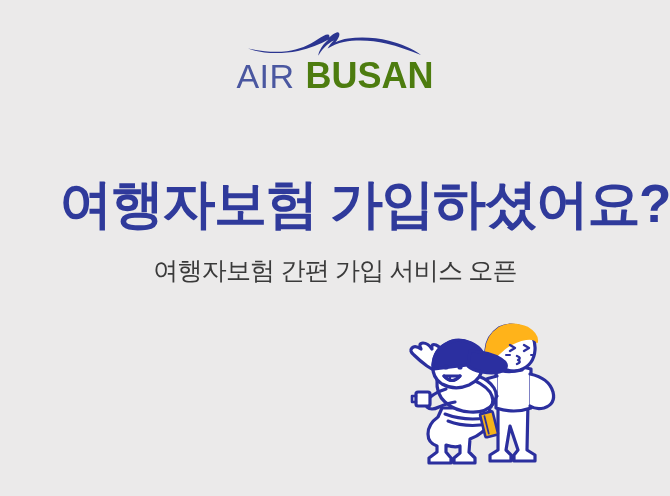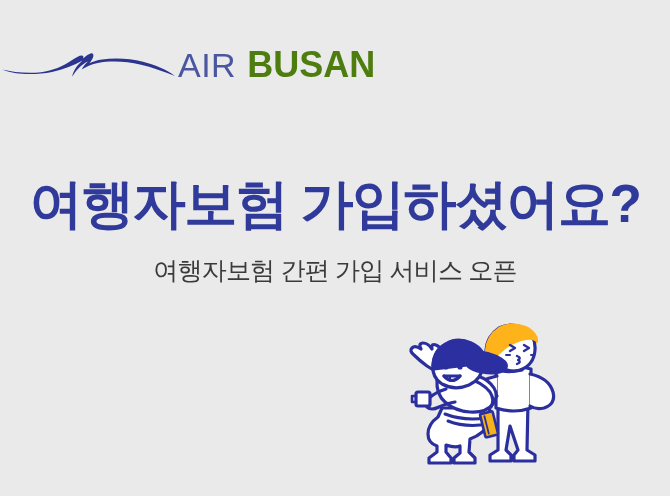--- a/index.html
+++ b/index.html
@@ -25,21 +25,21 @@
   }
 
   
   .logo-block {
     position: absolute;
     top: 30px;
     left: 0;
     width: 670px;
     height: 70px;
     display: flex;
-    flex-direction: row;
+    flex-direction: column;
     align-items: center;
     justify-content: flex-start;
   }
   .logo-bird {
     display: block;
     width: 178px;
     height: 26px;
     margin-bottom: 2px;
   }
   .logo-wordmark {
@@ -67,21 +67,21 @@
     letter-spacing: 0px;
     color: #4d7c0f;
   }
 
   
   .headline {
     position: absolute;
     top: 177px;
     left: 0;
     width: 670px;
-    text-align: center;
+    text-align: right;
     font-family: "Liberation Sans", "DejaVu Sans", sans-serif;
     font-size: 53px;
     font-weight: 700;
     letter-spacing: -1.5px;
     line-height: 1;
     color: #2f3a9b;
     white-space: nowrap;
   }
 
   

